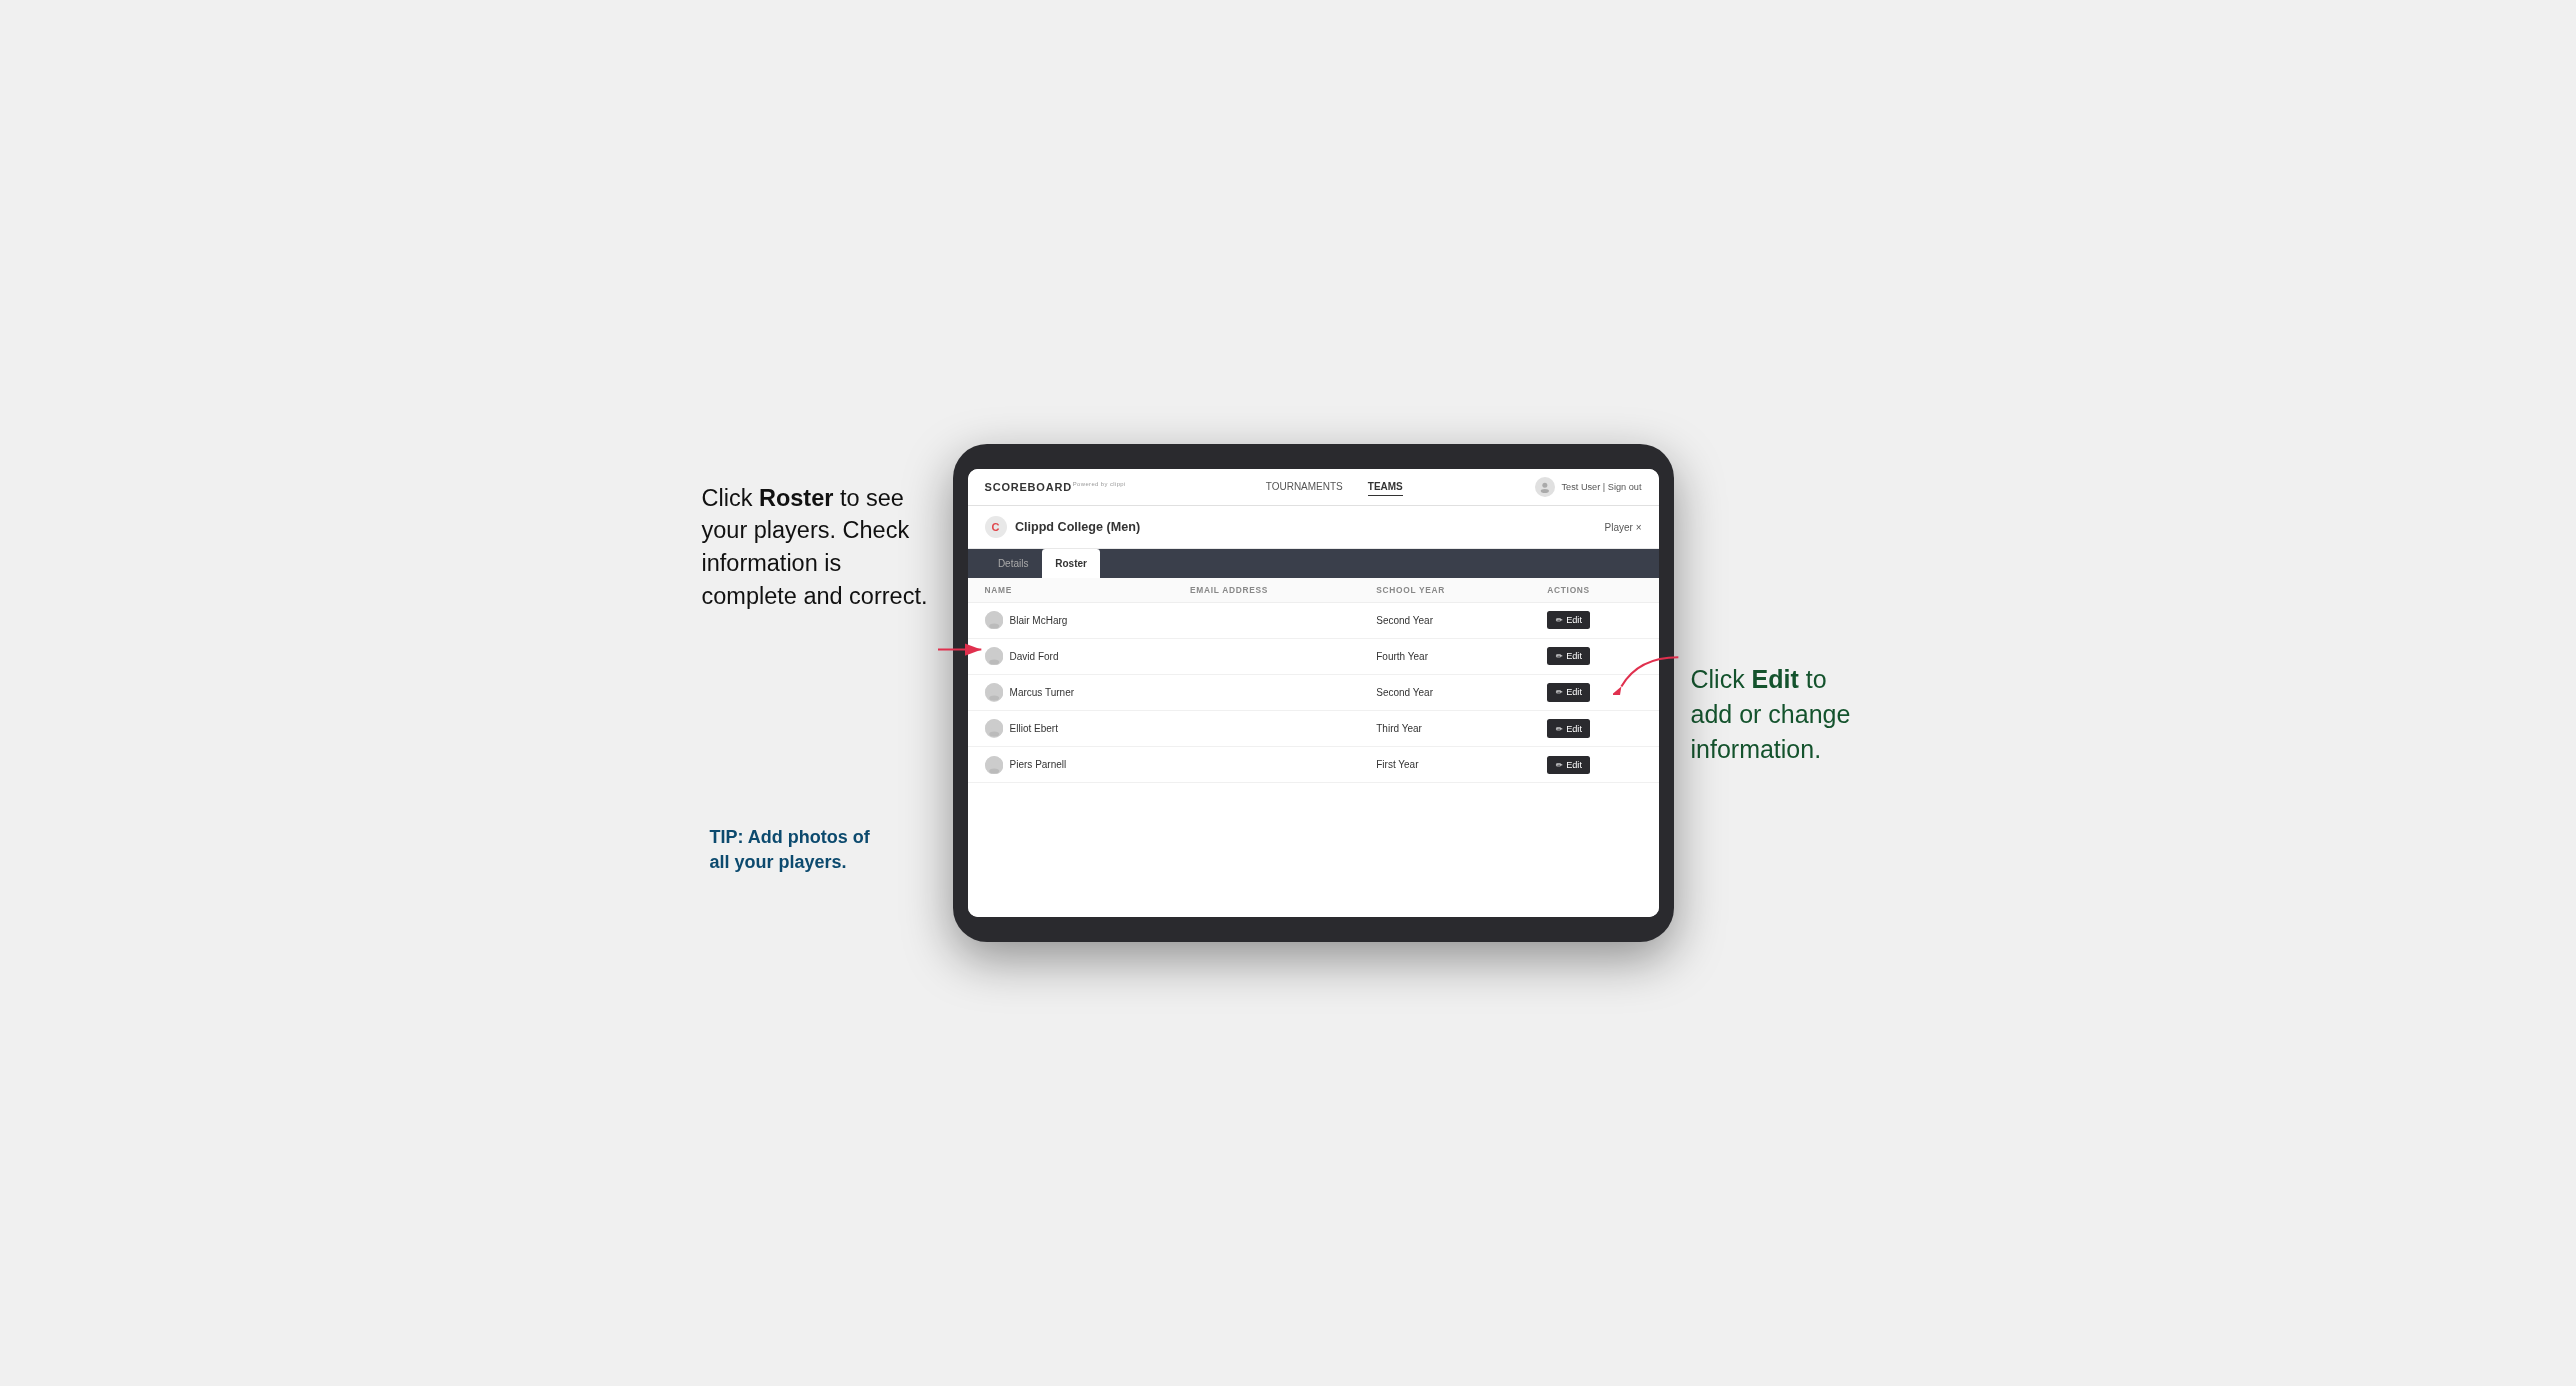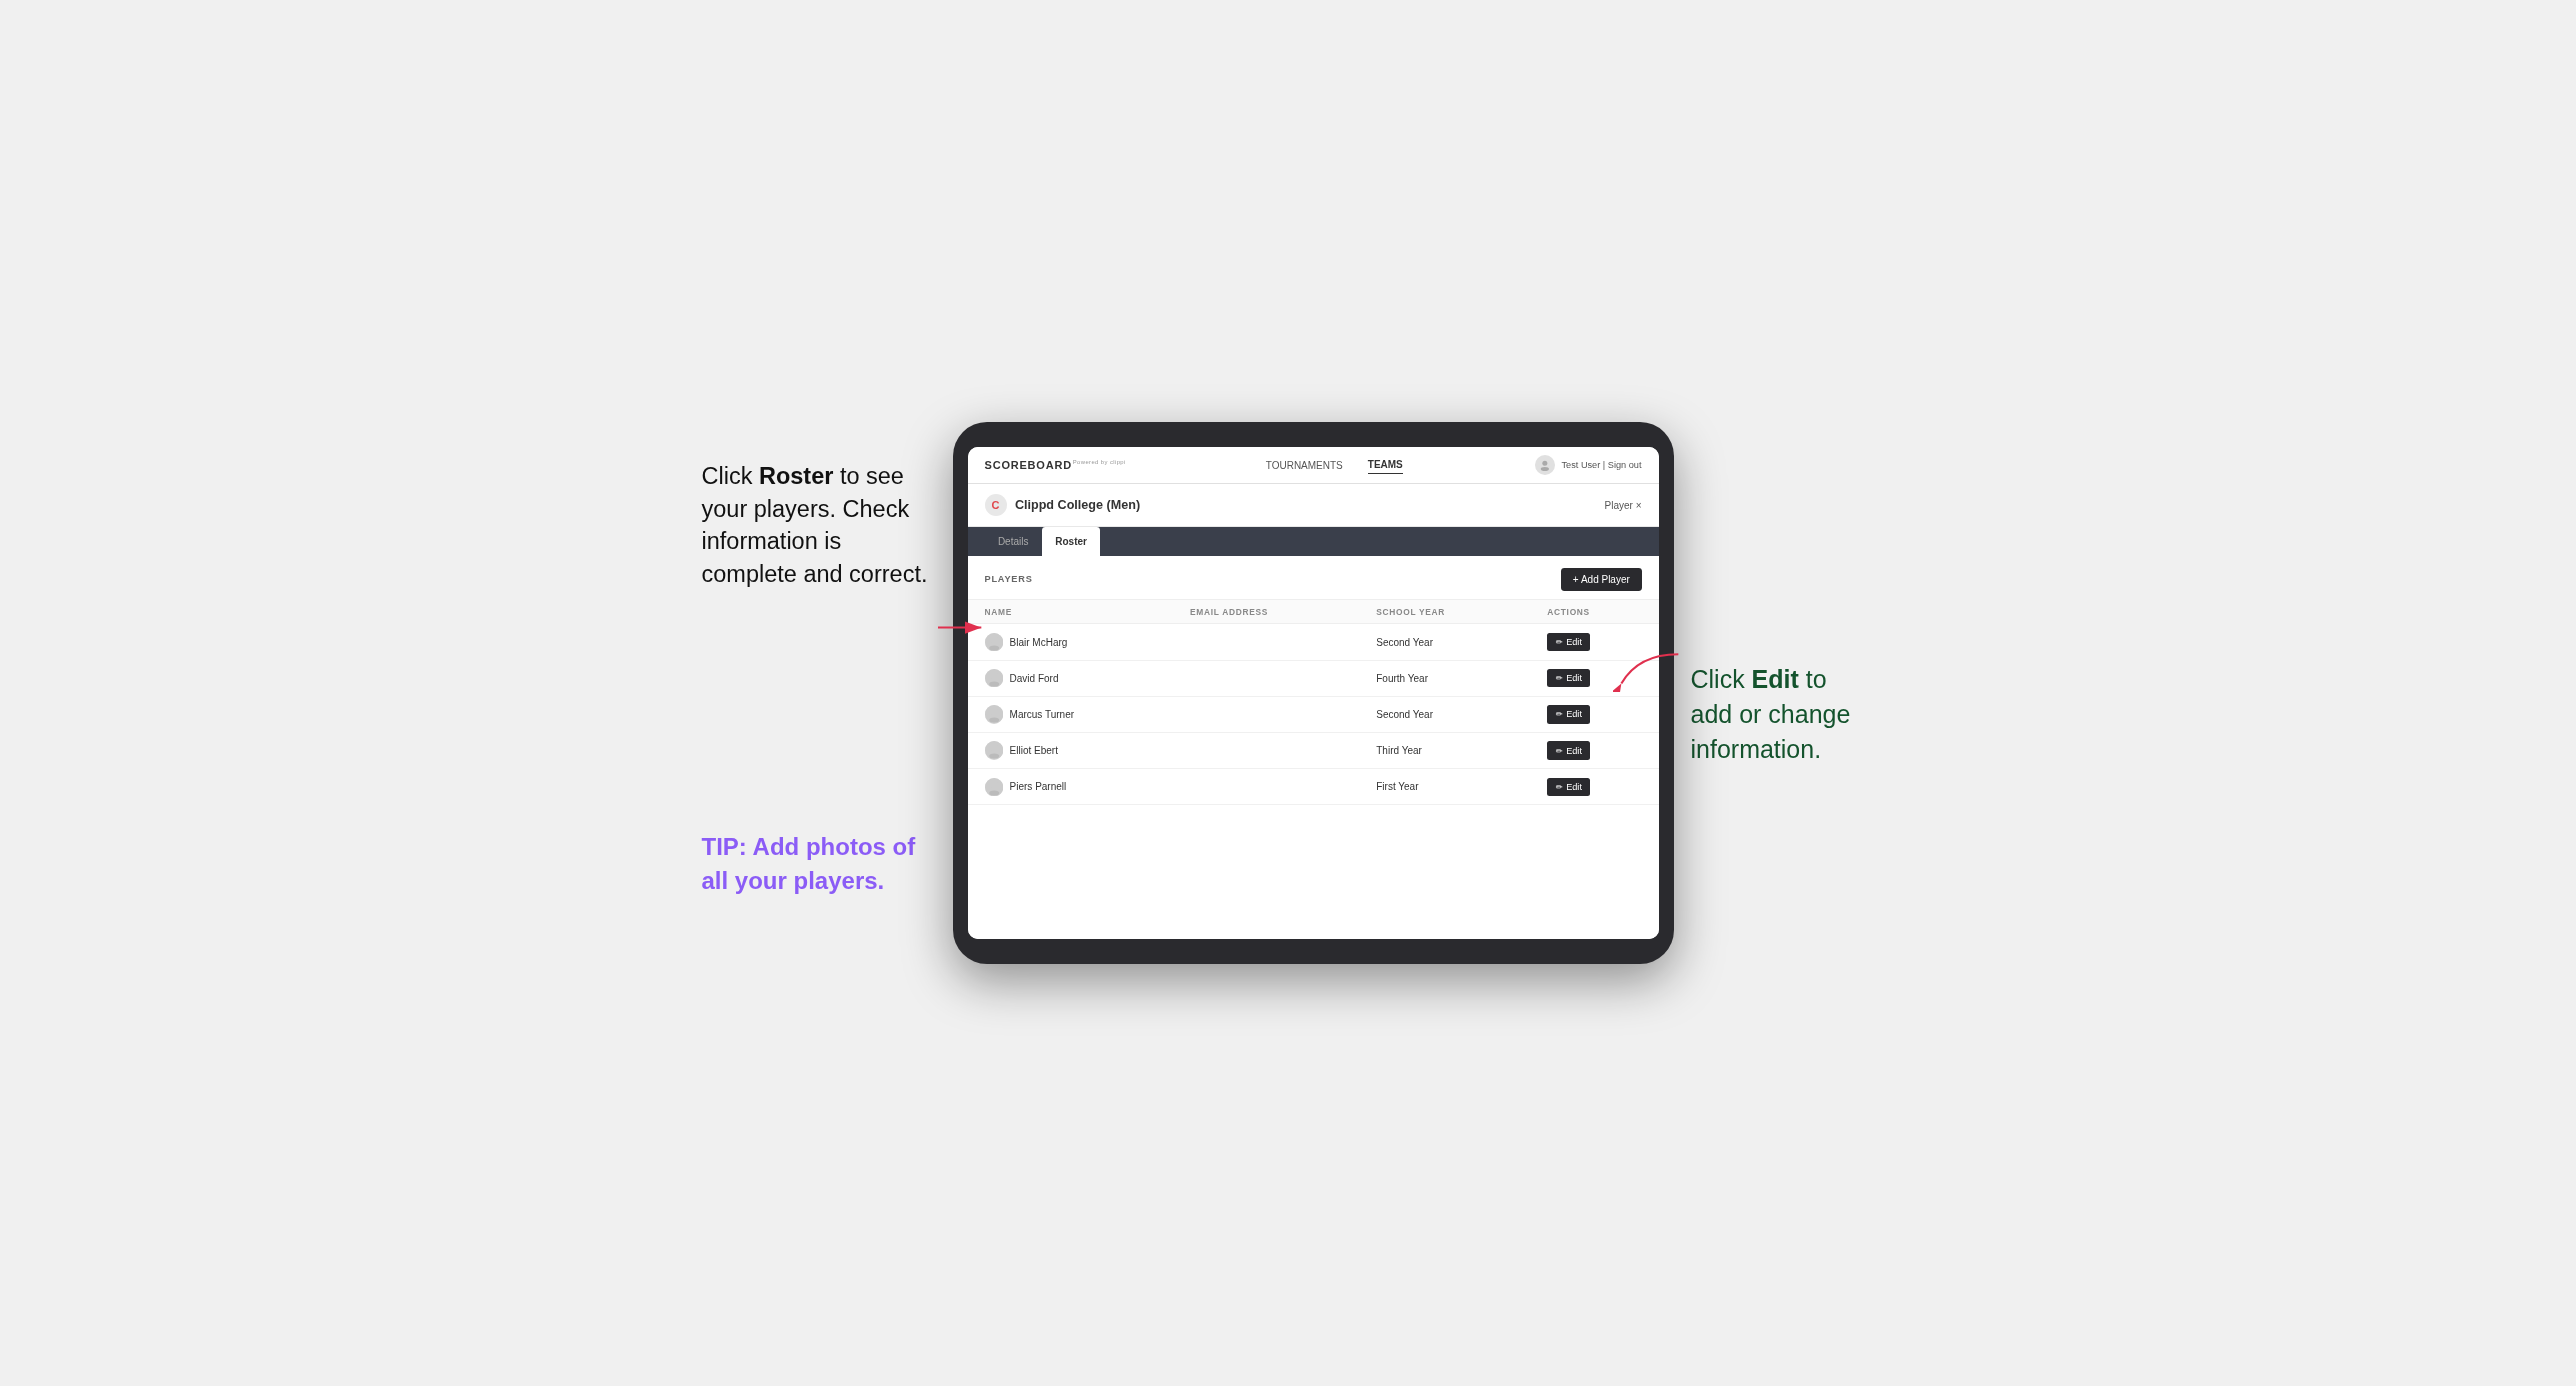--- a/index.html
+++ b/index.html
@@ -26,27 +26,27 @@
       top: 38px;
       width: 235px;
       font-size: 23.5px;
       line-height: 1.4;
       color: #111;
     }
     .instruction-left strong { font-weight: 900; }
 
     .tip-text {
       position: absolute;
-      left: 0;
+      left: 8px;
       bottom: 67px;
       width: 235px;
-      font-size: 24px;
+      font-size: 18px;
       font-weight: 900;
       line-height: 1.4;
-      color: #8b5cf6;
+      color: #0c4a6e;
     }
 
     
     .instruction-right {
       position: absolute;
       right: 0;
       top: 50%;
       transform: translateY(-30%);
       width: 184px;
       font-size: 25px;
@@ -384,24 +384,20 @@
         <span class="cancel-btn">Player ×</span>
       </div>
 
       <div class="tab-bar">
         <div class="tab-item">Details</div>
         <div class="tab-item active">Roster</div>
       </div>
 
       <div class="content-area">
 
-        <div class="players-header">
-          <span class="players-label">PLAYERS</span>
-          <button class="add-player-btn">+ Add Player</button>
-        </div>
 
         <table class="players-table">
           <thead>
             <tr>
               <th>NAME</th>
               <th>EMAIL ADDRESS</th>
               <th>SCHOOL YEAR</th>
               <th>ACTIONS</th>
             </tr>
           </thead>

